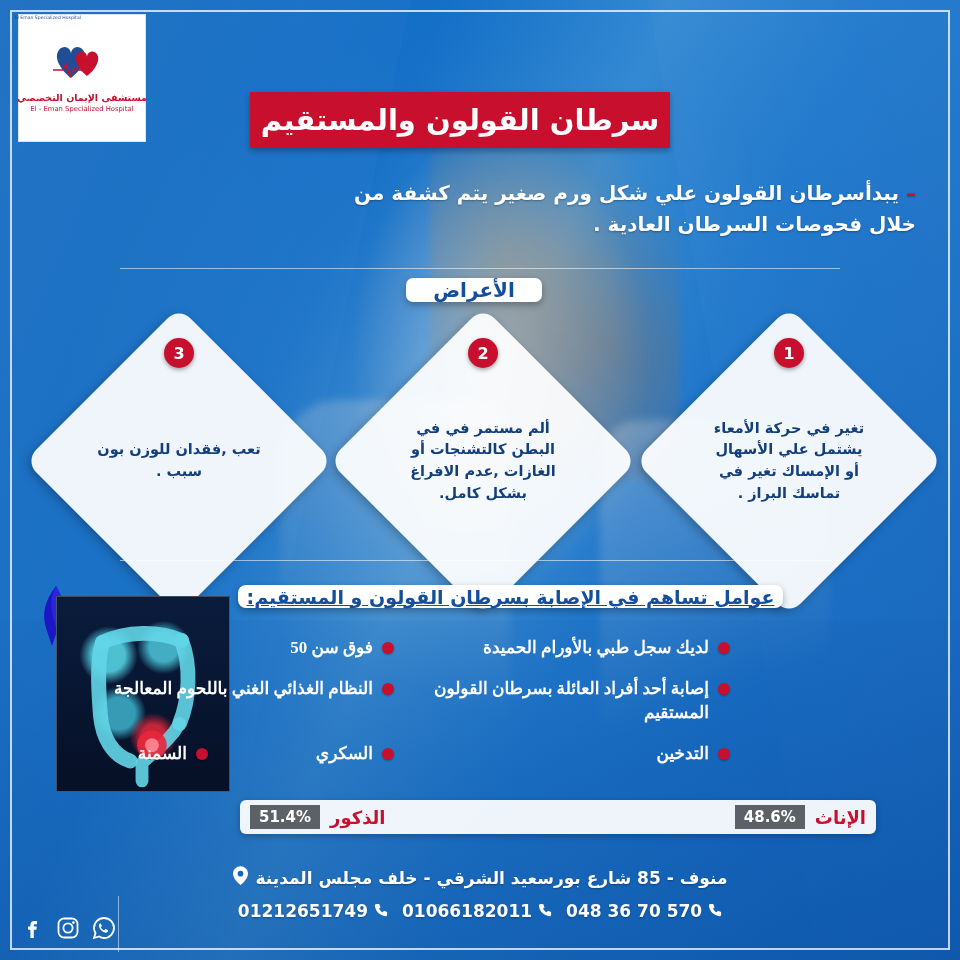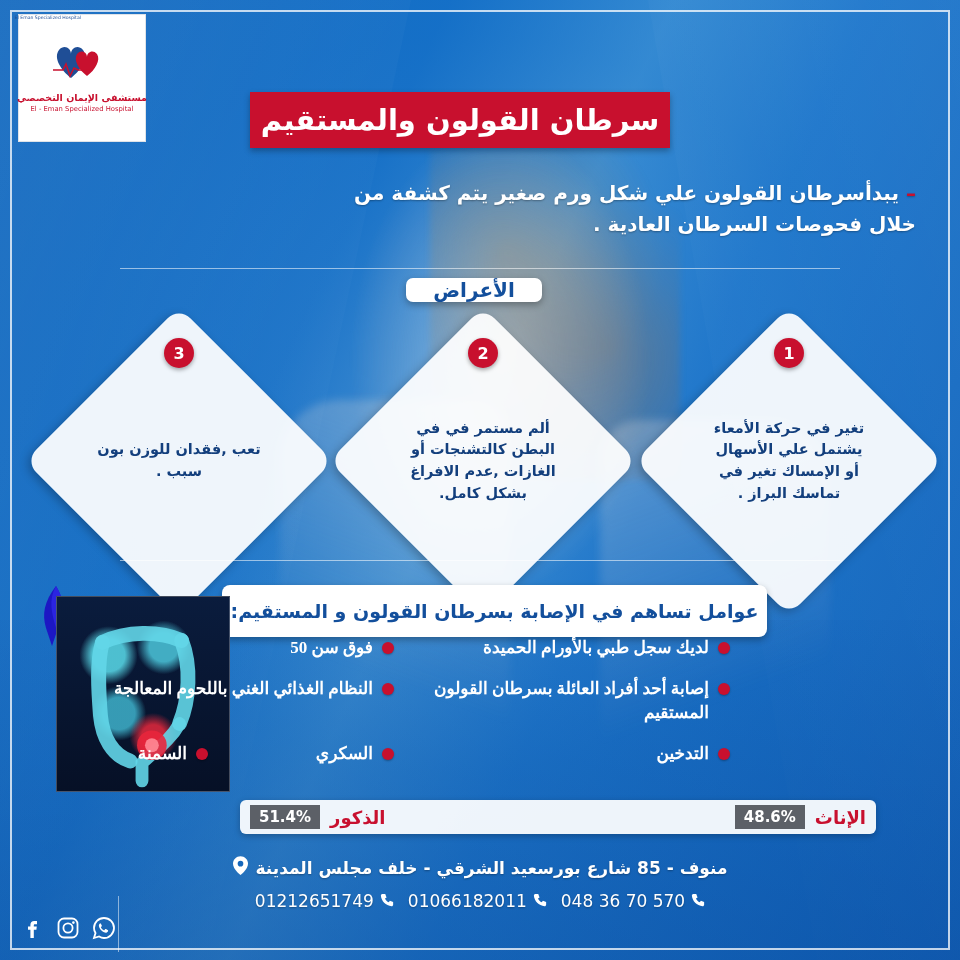--- a/index.html
+++ b/index.html
@@ -156,22 +156,23 @@
     font-size: 16px; font-weight: bold;
     box-shadow: 0 2px 4px rgba(0,0,0,0.35);
     z-index: 3;
   }
   .d1 { right: 62px;  top: 352px; }
   .d2 { right: 368px; top: 352px; }
   .d3 { right: 672px; top: 352px; }
 
   
   .pill-risk {
-    left: 222px; top: 585px; width: 545px; height: 52px; font-size: 19px;
+    left: 238px; top: 585px; width: 545px; height: 23px; font-size: 19px;
     border-radius: 8px;
+    text-decoration: underline;
   }
   .risk-list {
     position: absolute; right: 230px; top: 636px; width: 670px;
     color: #ffffff; font-size: 17px; font-weight: bold; line-height: 1.45;
   }
   .risk-row { display: flex; justify-content: flex-start; gap: 36px; margin-bottom: 16px; }
   .risk-item { display: flex; align-items: flex-start; gap: 9px; text-align: right; font-family: Liberation Serif, serif; }
   .dot {
     width: 12px; height: 12px; border-radius: 50%; background: #c8102e;
     flex: none; margin-top: 6px; box-shadow: 0 1px 2px rgba(0,0,0,0.3);
@@ -209,25 +210,25 @@
     border-radius: 0; padding: 3px 9px;
   }
 
   
   .footer {
     position: absolute; left: 120px; right: 120px; top: 856px; height: 86px;
     color: #fff; text-align: center;
   }
   .footer-addr {
     font-size: 17px; font-weight: bold; display: flex; align-items: center;
-    justify-content: center; gap: 8px; 
+    justify-content: center; gap: 8px; margin-top: 10px;
     text-shadow: 0 1px 2px rgba(0,0,0,0.3);
   }
   .footer-phones {
-    margin-top: 12px; font-size: 17px; font-weight: normal;
+    margin-top: 12px; font-size: 17px; font-weight: bold;
     display: flex; align-items: center; justify-content: center; gap: 14px;
     direction: ltr;
     text-shadow: 0 1px 2px rgba(0,0,0,0.3);
   }
   .phone-item { display: flex; align-items: center; gap: 6px; }
 
   .social {
     position: absolute; left: 20px; bottom: 16px;
     display: flex; align-items: center; gap: 12px;
   }

